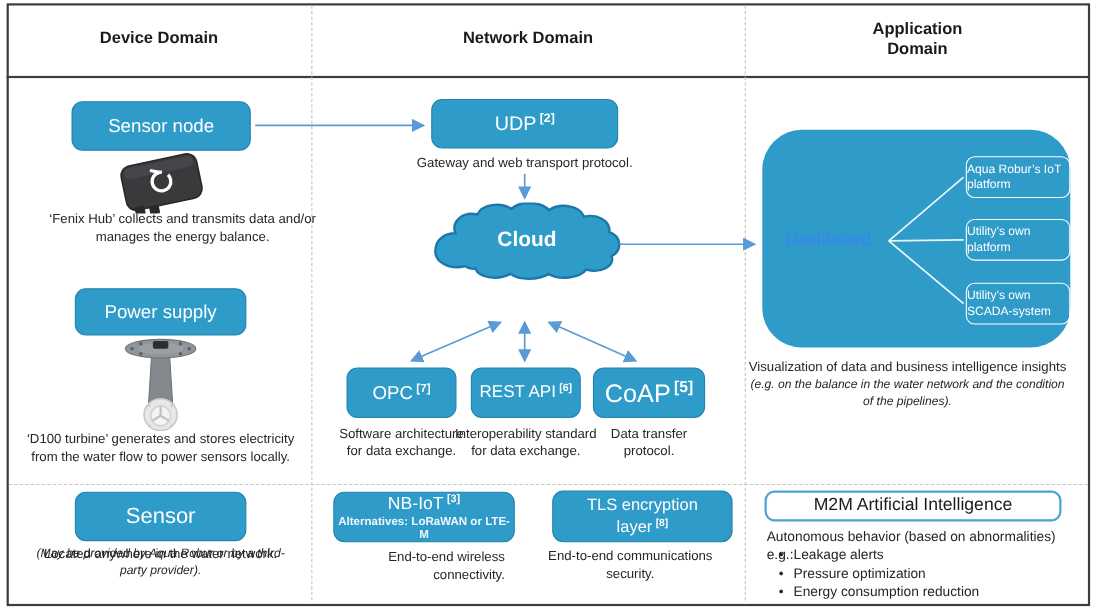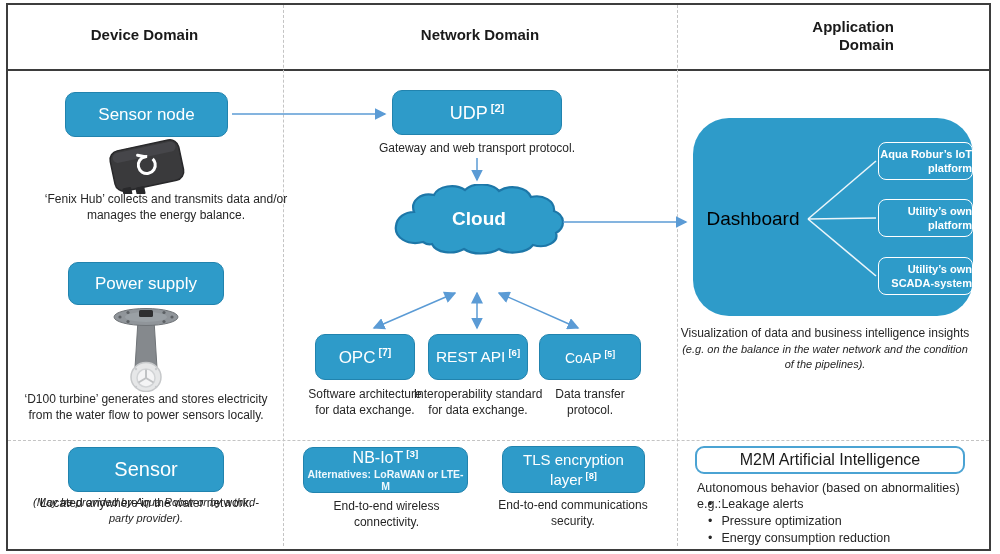--- a/index.html
+++ b/index.html
@@ -16,52 +16,52 @@
   .bluebox{
     background:#2e9bc9;border:1px solid #2183ae;border-radius:10px;color:#ffffff;
     display:flex;flex-direction:column;align-items:center;justify-content:center;
     text-align:center;box-sizing:border-box;
   }
   .ref{font-size:0.62em;vertical-align:super;margin-left:3px;font-weight:bold;}
   .cap{font-size:12px;line-height:1.3;text-align:center;color:#262626;}
   .cap i{font-size:11px;}
   .subnote{font-size:10.5px;font-weight:bold;color:#eef8fd;margin-top:1px;}
   .whitebox{
-    border:1.5px solid #ffffff;border-radius:8px;color:#ffffff;font-weight:bold;
+    border:1.5px solid #ffffff;border-radius:8px;color:#ffffff;font-weight:normal;
     font-size:11px;line-height:1.3;display:flex;align-items:center;justify-content:center;
-    text-align:right;box-sizing:border-box;background:transparent;
+    text-align:left;box-sizing:border-box;background:transparent;
   }
   .m2mbox{
     background:#ffffff;border:2px solid #4ba3d3;border-radius:9px;color:#1a1a1a;
     display:flex;align-items:center;justify-content:center;font-size:16px;box-sizing:border-box;
   }
   .m2mcap{font-size:12.5px;line-height:1.3;text-align:left;}
   ul.m2mlist{margin:2px 0 0 0;padding:0 0 0 8px;list-style:none;font-size:12.5px;}
   ul.m2mlist li{line-height:17px;}
   ul.m2mlist li::before{content:"\2022";margin-right:9px;}
   .cloudlabel{display:flex;align-items:center;justify-content:center;
     color:#fff;font-weight:bold;font-size:19px;}
   .dash-label{display:flex;align-items:center;justify-content:center;
-    color:#000000;font-size:19px;}
+    color:#3b82f6;font-size:16px;}
   svg{display:block;}
 </style>
 </head>
 <body>
 
 <div class="canvas">
 
   <div class="abs frame"></div>
   <div class="abs hline"></div>
   <div class="abs vdash" style="left:283px;"></div>
   <div class="abs vdash" style="left:677px;"></div>
   <div class="abs hdash"></div>
 
   <div class="abs colhead" style="left:6px;top:26px;width:277px;">Device Domain</div>
   <div class="abs colhead" style="left:283px;top:26px;width:394px;">Network Domain</div>
-  <div class="abs colhead" style="left:774px;top:18px;width:120px;text-align:right;">Application Domain</div>
+  <div class="abs colhead" style="left:774px;top:18px;width:120px;">Application Domain</div>
 
   <div class="abs bluebox" style="left:65px;top:92px;width:163px;height:45px;font-size:17px;">
     <span>Sensor node</span>
   </div>
 
   <svg class="abs" style="left:102px;top:136px;" width="90" height="58" viewBox="0 0 90 58">
     <g transform="rotate(-12 45 30)">
       <rect x="10" y="9" width="70" height="41" rx="9" fill="#3a3a3c" stroke="#28282a" stroke-width="1.5"></rect>
       <rect x="13" y="11" width="64" height="10" rx="5" fill="#46464a"></rect>
       <circle cx="45" cy="29" r="8.5" fill="none" stroke="#ffffff" stroke-width="3" stroke-dasharray="42 6"></circle>
@@ -135,34 +135,34 @@
              C 41 61 38 60 35 58 Z" fill="#2e9bc9" stroke="#1d77a8" stroke-width="2.2"></path>
   </svg>
   <div class="abs cloudlabel" style="left:388px;top:186px;width:182px;height:66px;">Cloud</div>
 
   <div class="abs bluebox" style="left:315px;top:334px;width:100px;height:46px;font-size:17px;">
     <span><span>OPC</span><span class="ref">[7]</span></span>
   </div>
   <div class="abs bluebox" style="left:428px;top:334px;width:100px;height:46px;font-size:15.5px;">
     <span><span>REST API</span><span class="ref">[6]</span></span>
   </div>
-  <div class="abs bluebox" style="left:539px;top:334px;width:102px;height:46px;font-size:14px;">
+  <div class="abs bluebox" style="left:539px;top:334px;width:102px;height:46px;font-size:23px;">
     <span><span>CoAP</span><span class="ref">[5]</span></span>
   </div>
   <div class="abs cap" style="left:300px;top:387px;width:130px;">Software architecture for data exchange.</div>
   <div class="abs cap" style="left:413px;top:387px;width:130px;">Interoperability standard for data exchange.</div>
   <div class="abs cap" style="left:531px;top:387px;width:118px;">Data transfer protocol.</div>
 
   <div class="abs bluebox" style="left:303px;top:447px;width:165px;height:46px;font-size:16px;">
     <span><span>NB-IoT</span><span class="ref">[3]</span></span>
     <span class="subnote">Alternatives: LoRaWAN or LTE-M</span>
   </div>
-  <div class="abs cap" style="left:314px;top:499px;width:145px;">End-to-end wireless connectivity.</div>
-
-  <div class="abs bluebox" style="left:502px;top:446px;width:143px;height:47px;font-size:15px;line-height:1.3;padding:0 6px;">
+  <div class="abs cap" style="left:314px;top:499px;width:145px;text-align:right;">End-to-end wireless connectivity.</div>
+
+  <div class="abs bluebox" style="left:502px;top:446px;width:164px;height:47px;font-size:15px;line-height:1.3;padding:0 6px;">
     <span><span>TLS encryption layer</span><span class="ref">[8]</span></span>
   </div>
   <div class="abs cap" style="left:488px;top:498px;width:170px;">End-to-end communications security.</div>
 
   <div class="abs" style="left:693px;top:118px;width:280px;height:198px;background:#2e9bc9;border-radius:36px;"></div>
   <div class="abs dash-label" style="left:697px;top:205px;width:112px;height:28px;">Dashboard</div>
 
   <div class="abs whitebox" style="left:878px;top:142px;width:95px;height:38px;">Aqua Robur’s IoT platform</div>
   <div class="abs whitebox" style="left:878px;top:199px;width:95px;height:38px;">Utility’s own platform</div>
   <div class="abs whitebox" style="left:878px;top:257px;width:95px;height:38px;">Utility’s own SCADA-system</div>

